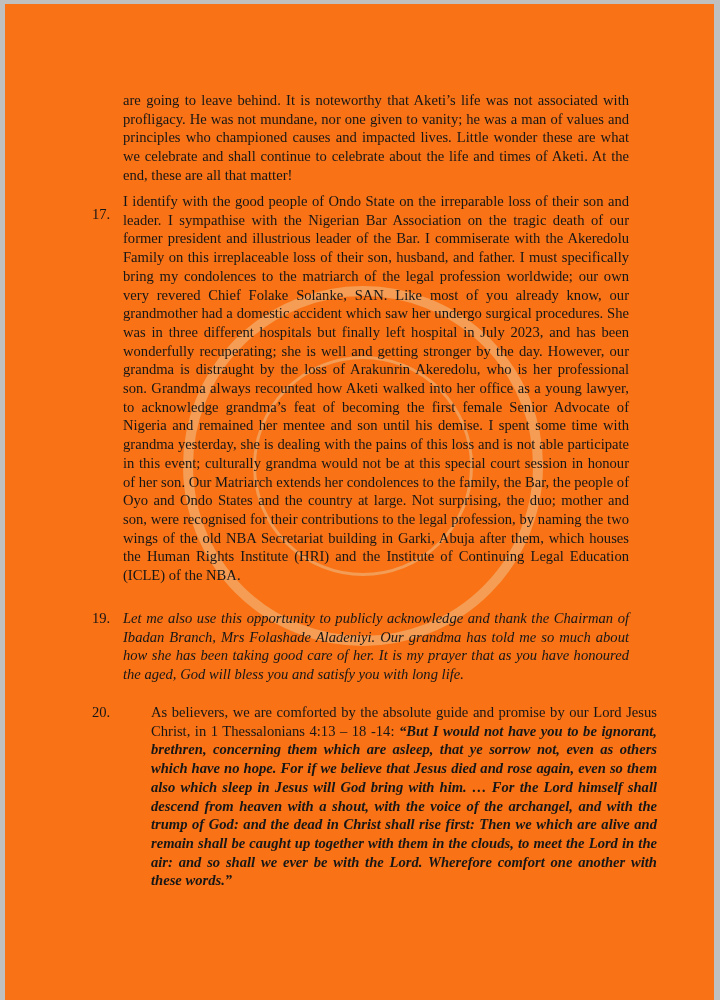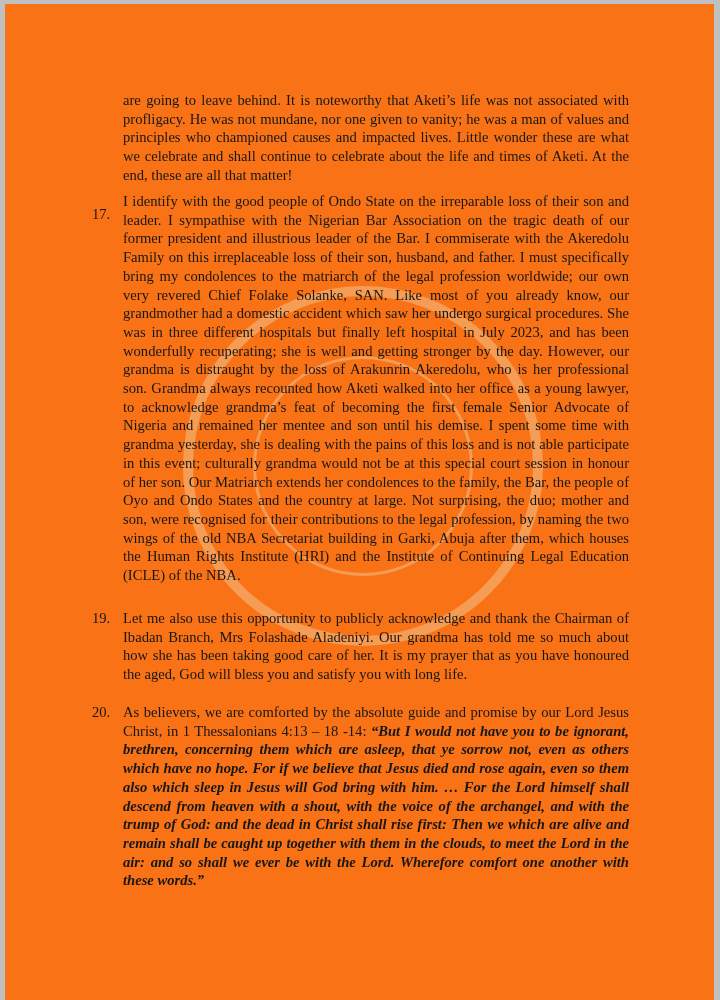--- a/index.html
+++ b/index.html
@@ -64,23 +64,23 @@
       width: 30px;
       margin: 0;
     }
     .quote {
       font-weight: bold;
       font-style: italic;
     }
     .p-cont { top: 87px; }
     .p17 { top: 188px; }
     .n17 { top: 201px; }
-    .p18 { top: 605px; }
+    .p18 { top: 605px; font-style: italic; }
     .n18 { top: 605px; }
-    .p19 { top: 699px; }
+    .p19 { top: 699px; margin-left: 28px; }
     .n19 { top: 699px; }
   </style>
 </head>
 <body>
 
 <div class="page">
   <div class="watermark"></div>
 
   <div class="content">
     <p class="para p-cont">are going to leave behind. It is noteworthy that Aketi’s life was not associated with profligacy. He was not mundane, nor one given to vanity; he was a man of values and principles who championed causes and impacted lives. Little wonder these are what we celebrate and shall continue to celebrate about the life and times of Aketi. At the end, these are all that matter!</p>

